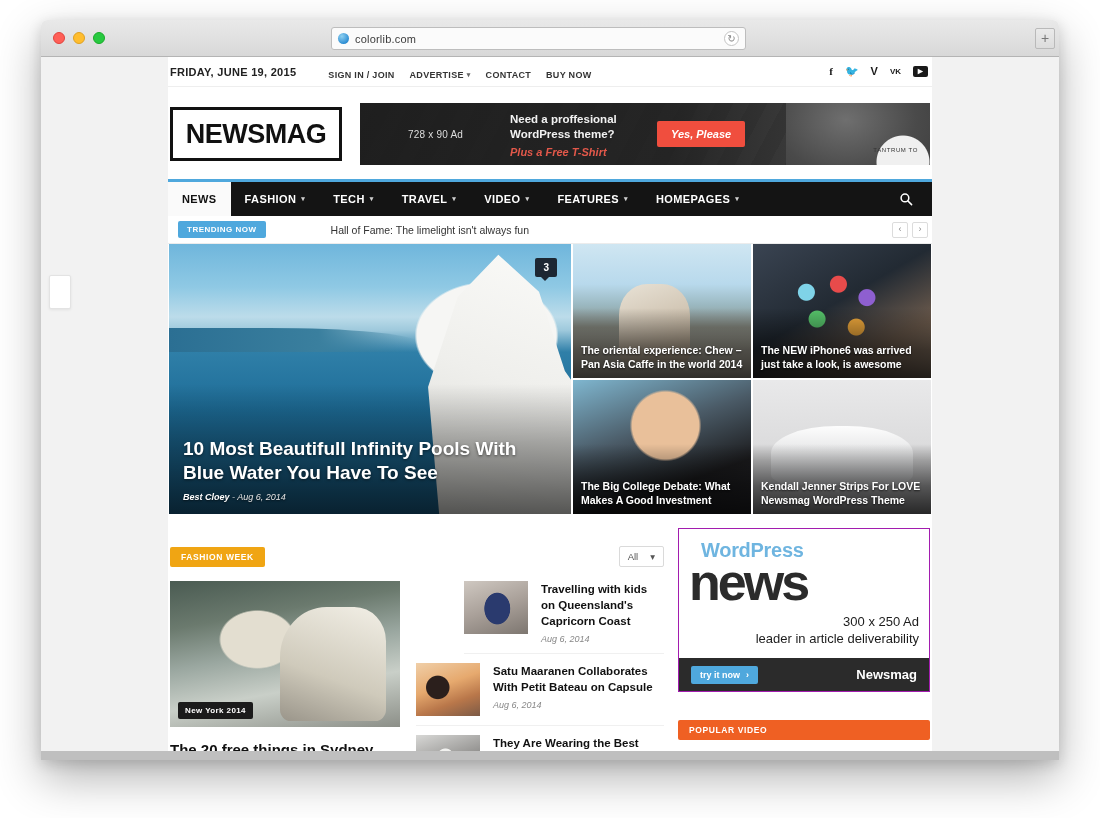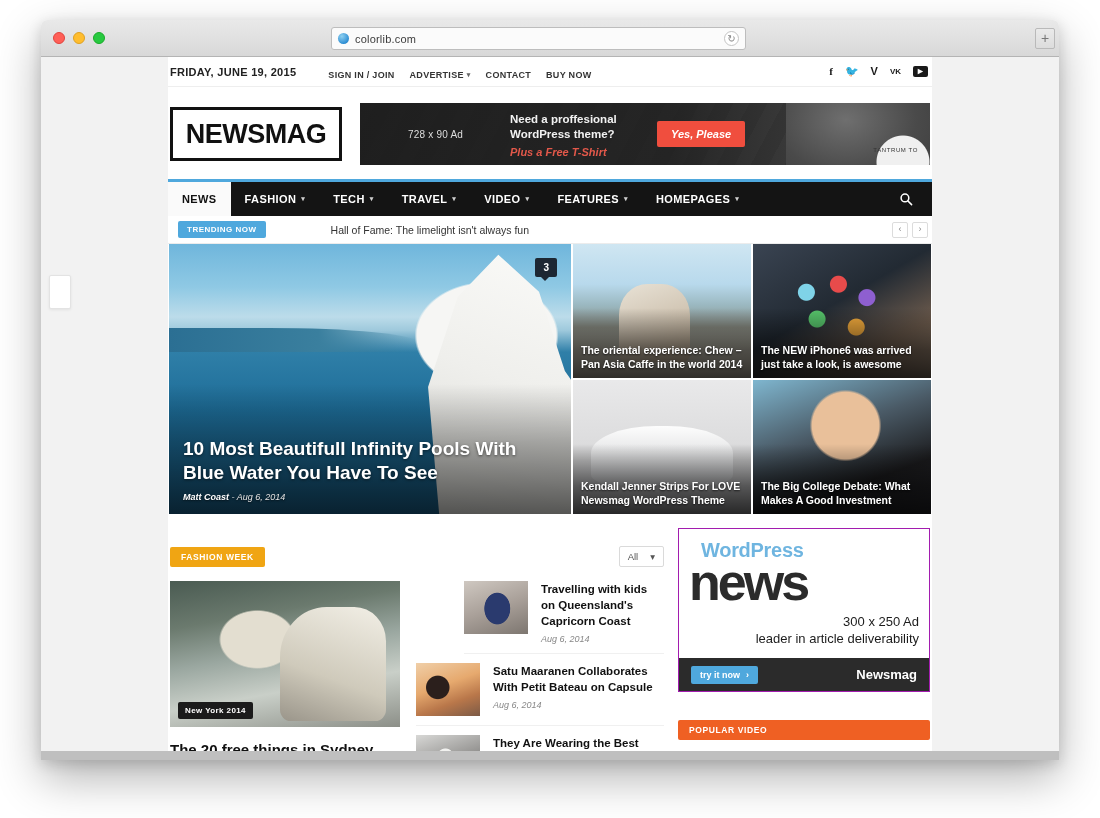--- a/index.html
+++ b/index.html
@@ -573,21 +573,21 @@
         </div>
 
         <div class="hero-grid">
           <div class="hero-main">
             <div class="hero-photo"></div>
             <div class="hero-badge">3</div>
             <div class="hero-scrim"></div>
             <div class="hero-copy">
               <div class="hero-title">10 Most Beautifull Infinity Pools With Blue Water You Have To See</div>
               <div class="hero-meta">
-                <b>Matt Coast</b>
+                <b>Best Cloey</b>
                 <span>-</span>
                 <span>Aug 6, 2014</span>
               </div>
             </div>
           </div>
 
           <div class="hero-side">
             <div class="hero-side-row">
               <div class="tile">
                 <div class="tile-photo ph-beach"></div>
@@ -595,28 +595,28 @@
                 <div class="tile-title">The oriental experience: Chew – Pan Asia Caffe in the world 2014</div>
               </div>
               <div class="tile">
                 <div class="tile-photo ph-phone"></div>
                 <div class="tile-scrim"></div>
                 <div class="tile-title">The NEW iPhone6 was arrived just take a look, is awesome</div>
               </div>
             </div>
             <div class="hero-side-row">
               <div class="tile">
+                <div class="tile-photo ph-woman"></div>
+                <div class="tile-scrim"></div>
+                <div class="tile-title">The Big College Debate: What Makes A Good Investment</div>
+              </div>
+              <div class="tile">
                 <div class="tile-photo ph-car"></div>
                 <div class="tile-scrim"></div>
                 <div class="tile-title">Kendall Jenner Strips For LOVE Newsmag WordPress Theme</div>
-              </div>
-              <div class="tile">
-                <div class="tile-photo ph-woman"></div>
-                <div class="tile-scrim"></div>
-                <div class="tile-title">The Big College Debate: What Makes A Good Investment</div>
               </div>
             </div>
           </div>
         </div>
 
         <div class="content-row">
 
           <div class="col-main">
             <div class="section-head">
               <div class="cat-badge">FASHION WEEK</div>

